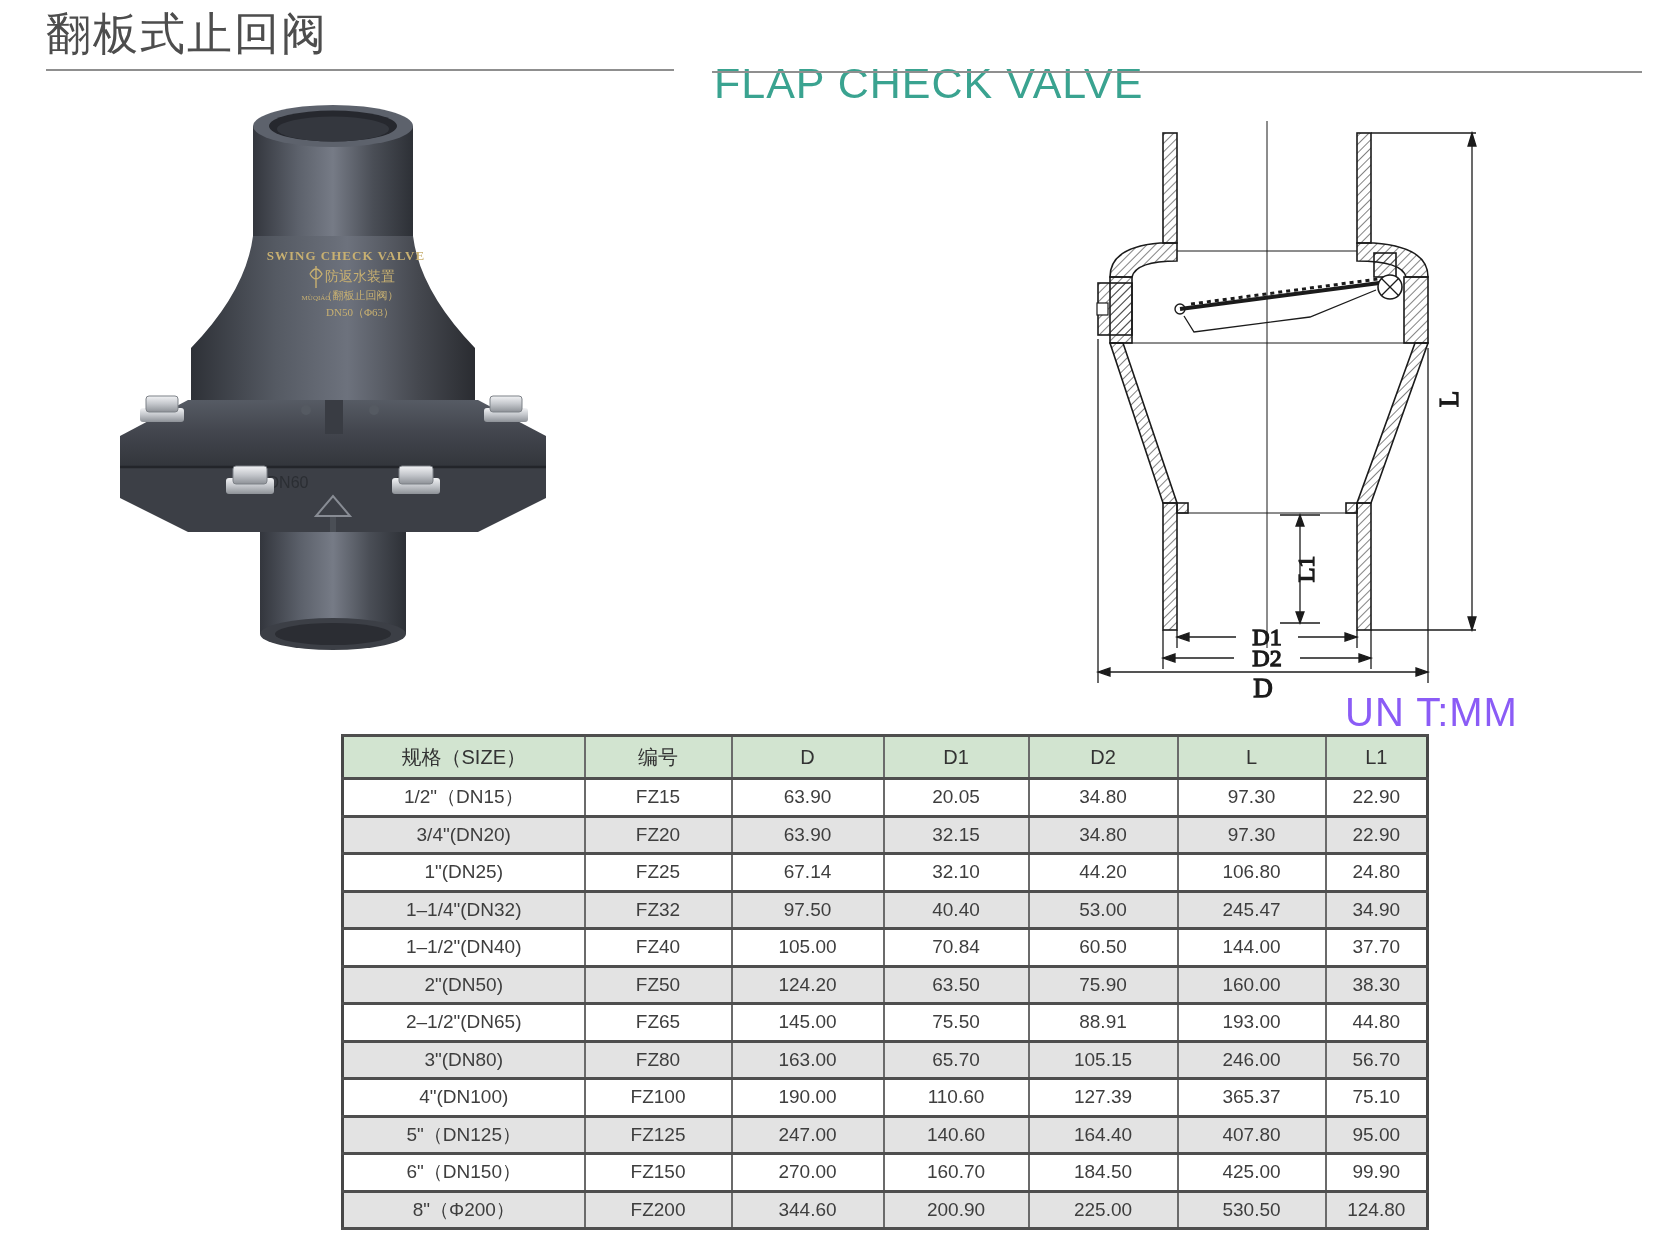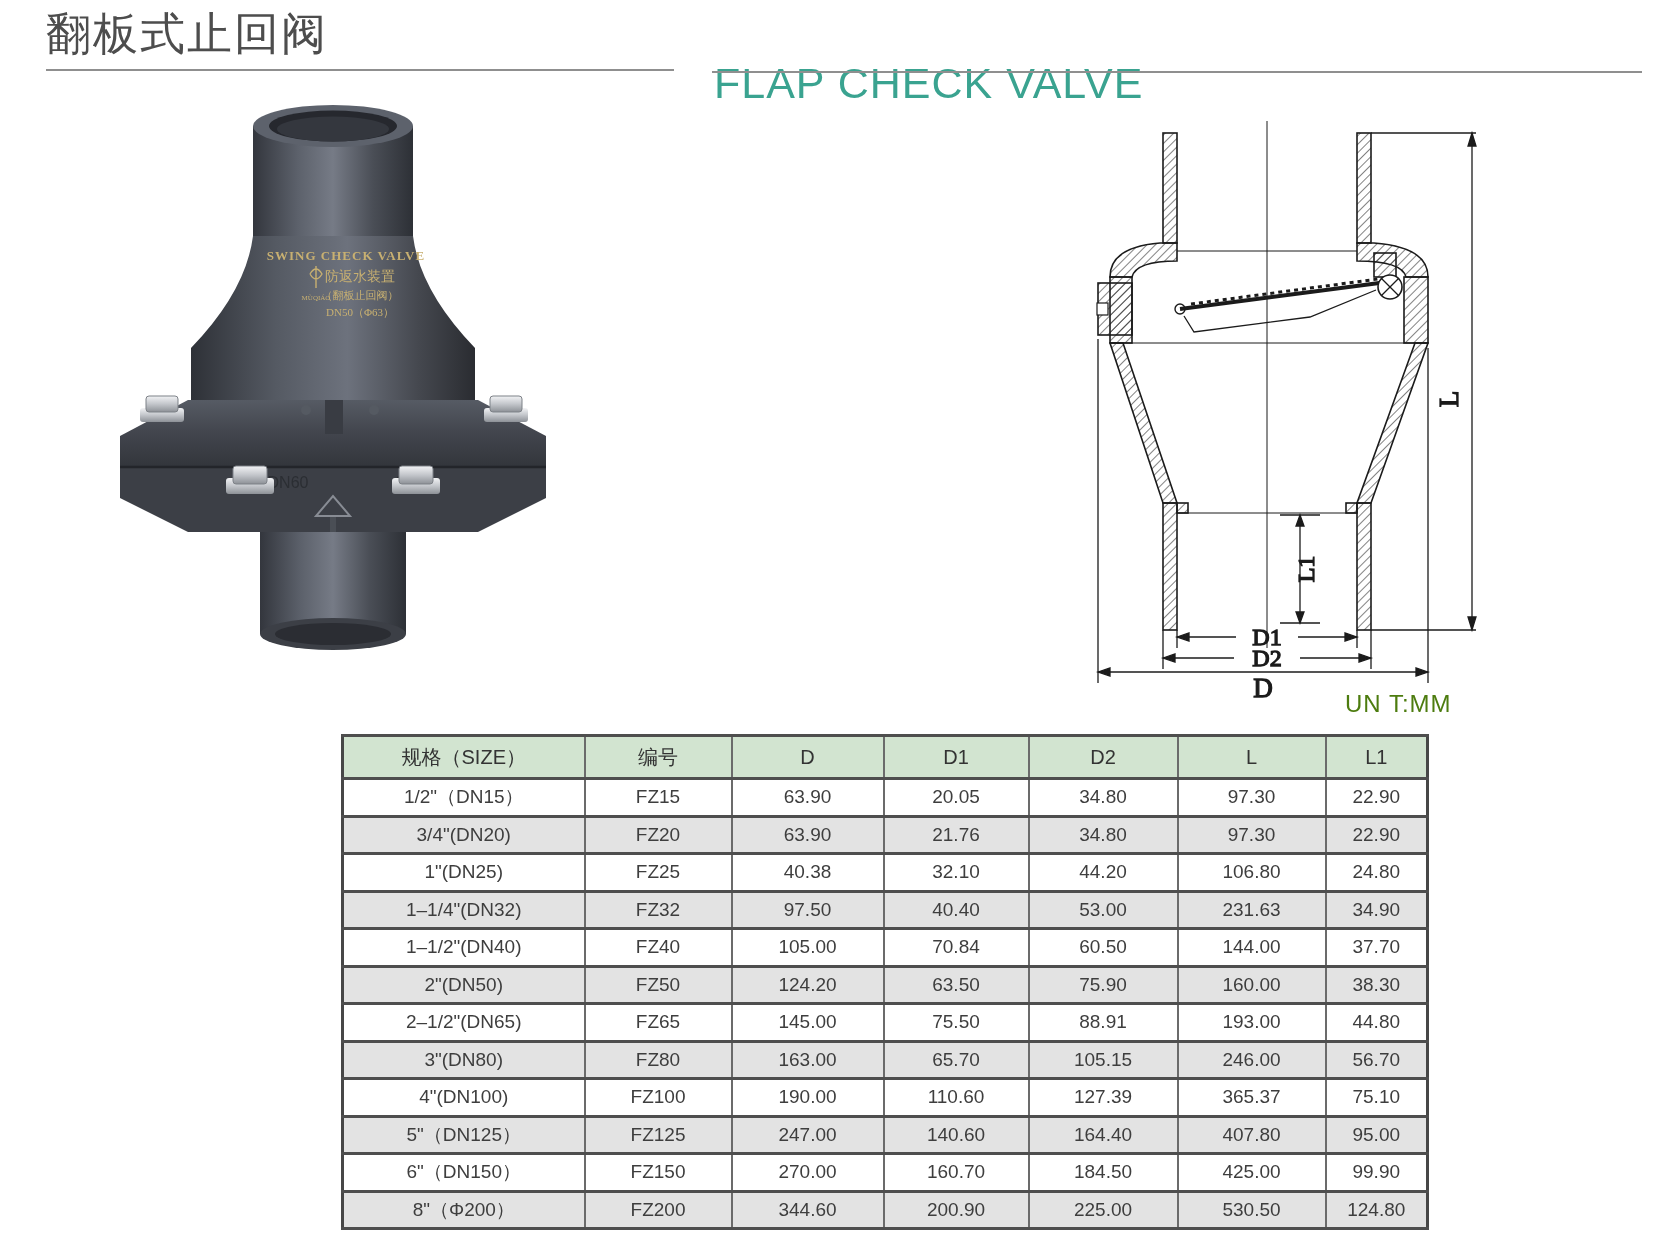--- a/index.html
+++ b/index.html
@@ -15,21 +15,21 @@
   }
   .rule { position:absolute; height:2px; background:#8f8f8f; }
   .rule-cn { left:46px; top:69px; width:628px; }
   .rule-en { left:712px; top:71px; width:930px; }
   .title-en {
     position:absolute; left:714px; top:16px;
     font-size:43px; font-weight:400; color:#3aa390; letter-spacing:1px;margin-top:43px;
   }
   .unit-note {
     position:absolute; left:1345px; top:690px;
-    font-size:24px; color:#4d7c0f; letter-spacing:1px;
+    font-size:40px; color:#8b5cf6; letter-spacing:1px;
   }
   #photo-wrap { position:absolute; left:88px; top:96px; width:500px; height:566px; }
   #diagram-wrap { position:absolute; left:1008px; top:103px; width:472px; height:600px; }
 
   #spec-table {
     position:absolute; left:341px; top:734px; width:1085px;
     border-collapse:collapse; table-layout:fixed;
     font-size:19px; color:#3e3e3e;
   }
   #spec-table th, #spec-table td {
@@ -256,41 +256,41 @@
           <td>63.90</td>
           <td>20.05</td>
           <td>34.80</td>
           <td>97.30</td>
           <td>22.90</td>
         </tr>
         <tr>
           <td>3/4"(DN20)</td>
           <td>FZ20</td>
           <td>63.90</td>
-          <td>21.76</td>
+          <td>32.15</td>
           <td>34.80</td>
           <td>97.30</td>
           <td>22.90</td>
         </tr>
         <tr>
           <td>1"(DN25)</td>
           <td>FZ25</td>
-          <td>40.38</td>
+          <td>67.14</td>
           <td>32.10</td>
           <td>44.20</td>
           <td>106.80</td>
           <td>24.80</td>
         </tr>
         <tr>
           <td>1–1/4"(DN32)</td>
           <td>FZ32</td>
           <td>97.50</td>
           <td>40.40</td>
           <td>53.00</td>
-          <td>231.63</td>
+          <td>245.47</td>
           <td>34.90</td>
         </tr>
         <tr>
           <td>1–1/2"(DN40)</td>
           <td>FZ40</td>
           <td>105.00</td>
           <td>70.84</td>
           <td>60.50</td>
           <td>144.00</td>
           <td>37.70</td>

